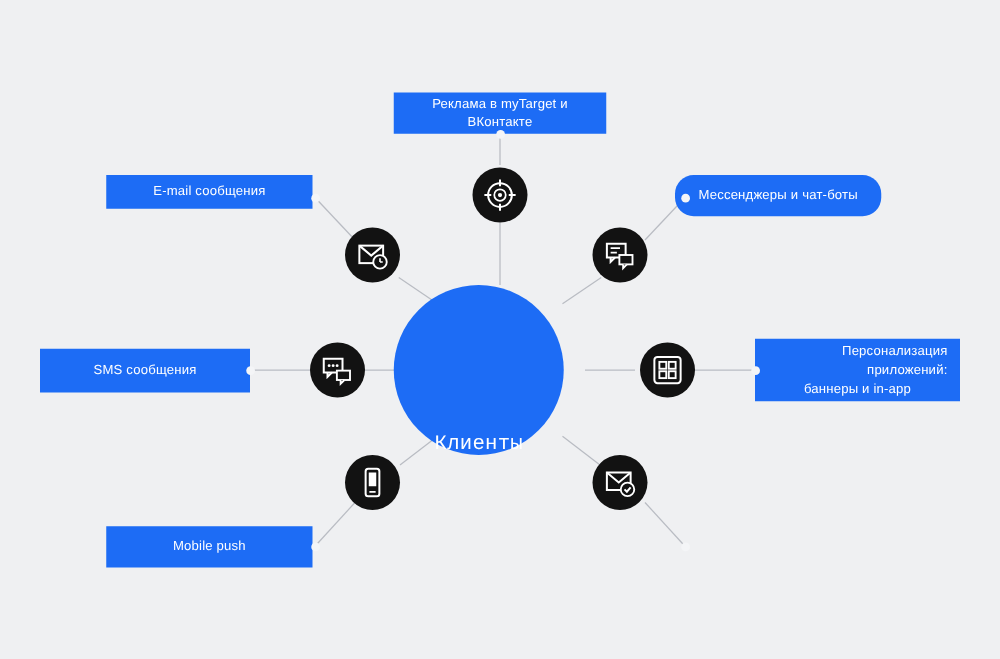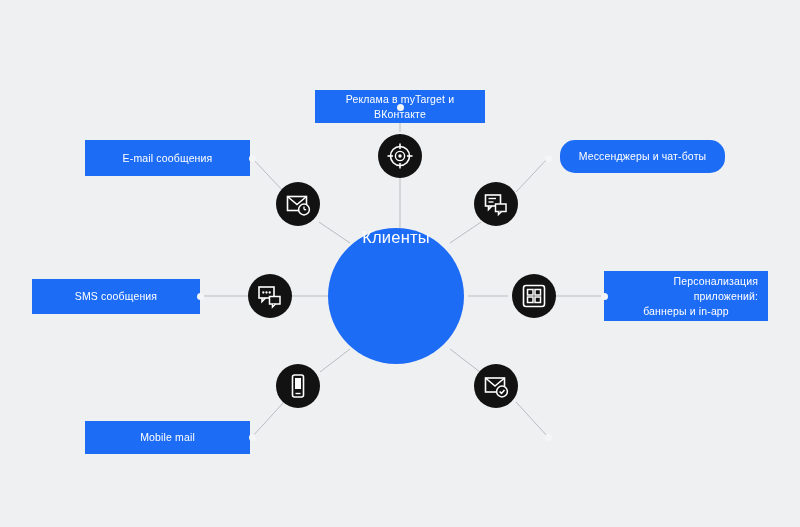--- a/index.html
+++ b/index.html
@@ -20,30 +20,31 @@
   }
   .edge-layer {
     position: absolute;
     left: 0;
     top: 0;
     width: 800px;
     height: 527px;
   }
   .hub {
     position: absolute;
-    left: 328px;
+    left: 315px;
     top: 228px;
     width: 136px;
     height: 136px;
     border-radius: 50%;
     background: #1d6cf5;
     display: flex;
-    align-items: flex-start;
+    align-items: flex-end;
     justify-content: center;
     z-index: 4;
+    font-family: Liberation Mono, monospace;
   }
   .hub-label {
     color: #ffffff;
     font-size: 16.5px;
     letter-spacing: 0.2px;
     white-space: nowrap;
   }
   .node-icon {
     position: absolute;
     width: 44px;
@@ -121,50 +122,50 @@
       <circle cx="13" cy="13" r="9.5" fill="none" stroke="#ffffff" stroke-width="1.6"></circle>
       <circle cx="13" cy="13" r="4.6" fill="none" stroke="#ffffff" stroke-width="1.4"></circle>
       <circle cx="13" cy="13" r="1.7" fill="#ffffff"></circle>
       <line x1="13" y1="0.5" x2="13" y2="6" stroke="#ffffff" stroke-width="1.6"></line>
       <line x1="13" y1="20" x2="13" y2="25.5" stroke="#ffffff" stroke-width="1.6"></line>
       <line x1="0.5" y1="13" x2="6" y2="13" stroke="#ffffff" stroke-width="1.6"></line>
       <line x1="20" y1="13" x2="25.5" y2="13" stroke="#ffffff" stroke-width="1.6"></line>
     </svg>
   </div>
   <div class="joint" style="left:396.5px; top:103.5px;"></div>
-  <div class="label-box" style="left:315px; top:74px; width:170px; height:33px;margin-top:16px;">
+  <div class="label-box" style="left:315px; top:74px; width:170px; height:33px;">
     <span>Реклама в myTarget и ВКонтакте</span>
   </div>
 
   <div class="node-icon" style="left:276px; top:182px;">
     <svg width="26" height="26" viewBox="0 0 26 26">
       <rect x="2.5" y="5.5" width="19" height="14" fill="none" stroke="#ffffff" stroke-width="1.6"></rect>
       <polyline points="2.5,5.5 12,13.5 21.5,5.5" fill="none" stroke="#ffffff" stroke-width="1.6"></polyline>
       <circle cx="19" cy="18.5" r="5.4" fill="#121212" stroke="#ffffff" stroke-width="1.5"></circle>
       <line x1="19" y1="15.6" x2="19" y2="18.6" stroke="#ffffff" stroke-width="1.3"></line>
       <line x1="19" y1="18.6" x2="21.2" y2="18.6" stroke="#ffffff" stroke-width="1.3"></line>
     </svg>
   </div>
   <div class="joint" style="left:248.5px; top:154.5px;"></div>
-  <div class="label-box" style="left:85px; top:140px; width:165px; height:36px;">
+  <div class="label-box" style="left:85px; top:140px; width:165px; height:27px;">
     <span>E-mail сообщения</span>
   </div>
 
   <div class="node-icon" style="left:474px; top:182px;">
     <svg width="26" height="26" viewBox="0 0 26 26">
       <rect x="2.5" y="4" width="15" height="11" fill="none" stroke="#ffffff" stroke-width="1.6"></rect>
       <polyline points="5.5,15 5.5,18.5 9,15" fill="none" stroke="#ffffff" stroke-width="1.6"></polyline>
       <line x1="5.5" y1="7.5" x2="13" y2="7.5" stroke="#ffffff" stroke-width="1.4"></line>
       <line x1="5.5" y1="11" x2="10.5" y2="11" stroke="#ffffff" stroke-width="1.4"></line>
       <rect x="12.5" y="13" width="10.5" height="7.5" fill="#121212" stroke="#ffffff" stroke-width="1.5"></rect>
       <polyline points="15.5,20.5 15.5,23.5 18.5,20.5" fill="#121212" stroke="#ffffff" stroke-width="1.5"></polyline>
     </svg>
   </div>
   <div class="joint" style="left:544.5px; top:154.5px;"></div>
-  <div class="label-box" style="left:560px; top:140px; width:165px; height:33px;border-radius:15px;">
+  <div class="label-box" style="left:540px; top:140px; width:165px; height:33px;border-radius:15px;">
     <span>Мессенджеры и чат-боты</span>
   </div>
 
   <div class="node-icon" style="left:248px; top:274px;">
     <svg width="26" height="26" viewBox="0 0 26 26">
       <rect x="2" y="4" width="15" height="11" fill="none" stroke="#ffffff" stroke-width="1.6"></rect>
       <polyline points="5,15 5,18.5 8.5,15" fill="none" stroke="#ffffff" stroke-width="1.6"></polyline>
       <circle cx="6.3" cy="9.5" r="1.15" fill="#ffffff"></circle>
       <circle cx="9.5" cy="9.5" r="1.15" fill="#ffffff"></circle>
       <circle cx="12.7" cy="9.5" r="1.15" fill="#ffffff"></circle>
@@ -194,21 +195,21 @@
 
   <div class="node-icon" style="left:276px; top:364px;">
     <svg width="26" height="26" viewBox="0 0 26 26">
       <rect x="7.5" y="2" width="11" height="22" rx="2" fill="none" stroke="#ffffff" stroke-width="1.6"></rect>
       <rect x="10" y="5" width="6" height="11" fill="#ffffff"></rect>
       <line x1="10.5" y1="20.5" x2="15.5" y2="20.5" stroke="#ffffff" stroke-width="1.4"></line>
     </svg>
   </div>
   <div class="joint" style="left:248.5px; top:433.5px;"></div>
   <div class="label-box" style="left:85px; top:421px; width:165px; height:33px;">
-    <span>Mobile mail</span>
+    <span>Mobile push</span>
   </div>
 
   <div class="node-icon" style="left:474px; top:364px;">
     <svg width="26" height="26" viewBox="0 0 26 26">
       <rect x="2.5" y="5" width="19" height="14" fill="none" stroke="#ffffff" stroke-width="1.6"></rect>
       <polyline points="2.5,5 12,13 21.5,5" fill="none" stroke="#ffffff" stroke-width="1.6"></polyline>
       <circle cx="19" cy="18.5" r="5.4" fill="#121212" stroke="#ffffff" stroke-width="1.5"></circle>
       <polyline points="16.6,18.5 18.5,20.4 21.5,16.9" fill="none" stroke="#ffffff" stroke-width="1.6"></polyline>
     </svg>
   </div>

